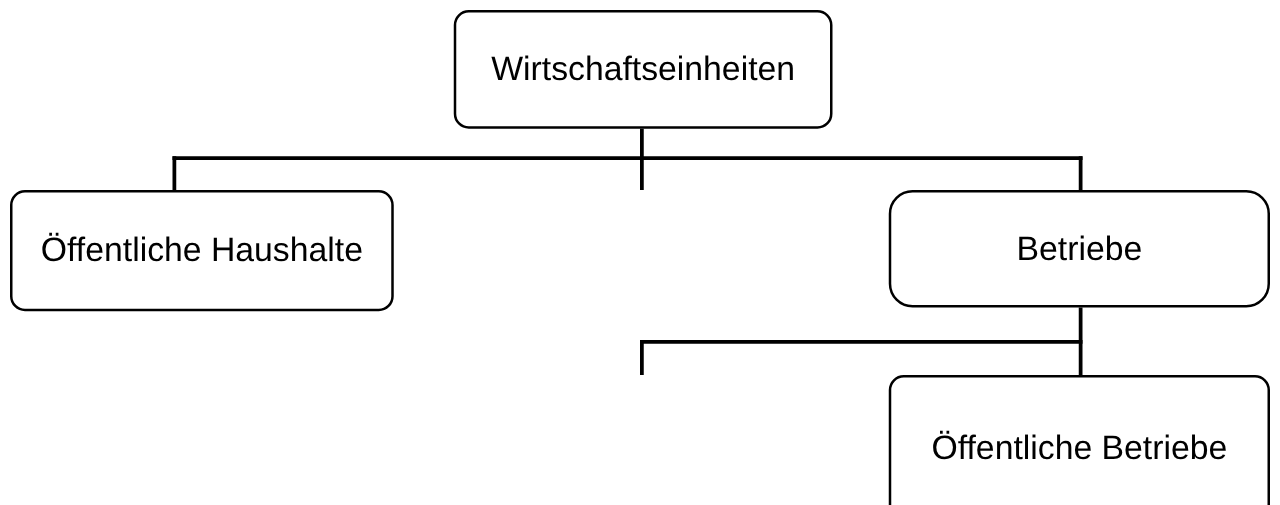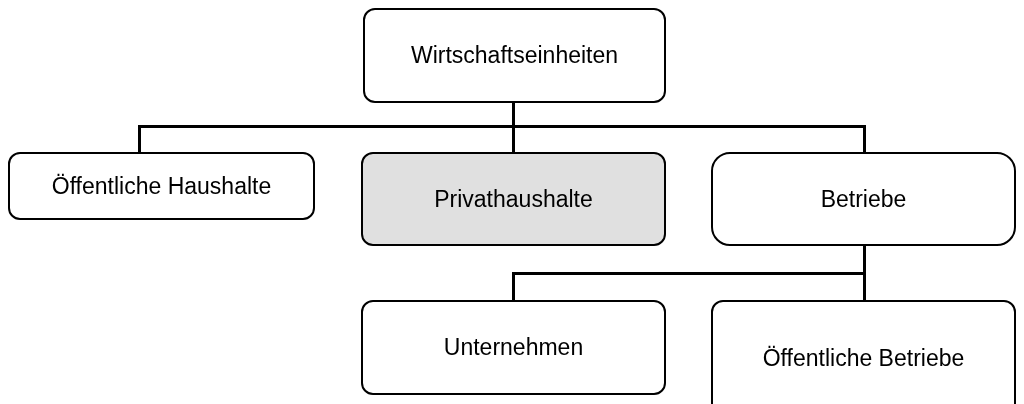--- a/index.html
+++ b/index.html
@@ -19,37 +19,37 @@
     position: absolute;
     box-sizing: border-box;
     border: 2px solid #000000;
     border-radius: 12px;
     background: #ffffff;
     color: #000000;
     display: flex;
     align-items: center;
     justify-content: center;
     text-align: center;
-    font-size: 23px;
+    font-size: 27px;
     line-height: 1.5;
     z-index: 2;
   }
   .node.highlight {
     background: #e0e0e0;
   }
   .node .lbl span { display: block; }
   .line {
     position: absolute;
     background: #000000;
     z-index: 1;
   }
 
   
   .n-root { left: 363px; top: 8px;   width: 303px; height: 95px; }
-  .n-oh   { left: 8px;   top: 152px; width: 307px; height: 68px; }
+  .n-oh   { left: 8px;   top: 152px; width: 307px; height: 97px; }
   .n-ph   { left: 361px; top: 152px; width: 305px; height: 94px; }
   .n-bt   { left: 711px; top: 152px; width: 305px; height: 94px; border-radius: 19px; }
   .n-un   { left: 361px; top: 300px; width: 305px; height: 95px; }
   .n-obv  { left: 711px; top: 300px; width: 305px; height: 116px; }
 
   
   .l-root-spine { left: 512px; top: 103px; width: 3px;   height: 49px; }
   .l-h1         { left: 138px; top: 125px; width: 728px; height: 3px;  }
   .l-drop-left  { left: 138px; top: 125px; width: 3px;   height: 27px; }
   .l-drop-right { left: 863px; top: 125px; width: 3px;   height: 27px; }
@@ -71,31 +71,25 @@
   <div class="line l-drop-un"></div>
 
   <div class="node n-root">
     <div class="lbl">Wirtschaftseinheiten</div>
   </div>
 
   <div class="node n-oh">
     <div class="lbl">Öffentliche Haushalte</div>
   </div>
 
-  <div class="node n-ph highlight">
-    <div class="lbl">Privathaushalte</div>
-  </div>
 
   <div class="node n-bt">
     <div class="lbl">Betriebe</div>
   </div>
 
-  <div class="node n-un">
-    <div class="lbl">Unternehmen</div>
-  </div>
 
   <div class="node n-obv">
     <div class="lbl">
       <span>Öffentliche Betriebe</span>
     </div>
   </div>
 
 </div>
 
 </body></html>

